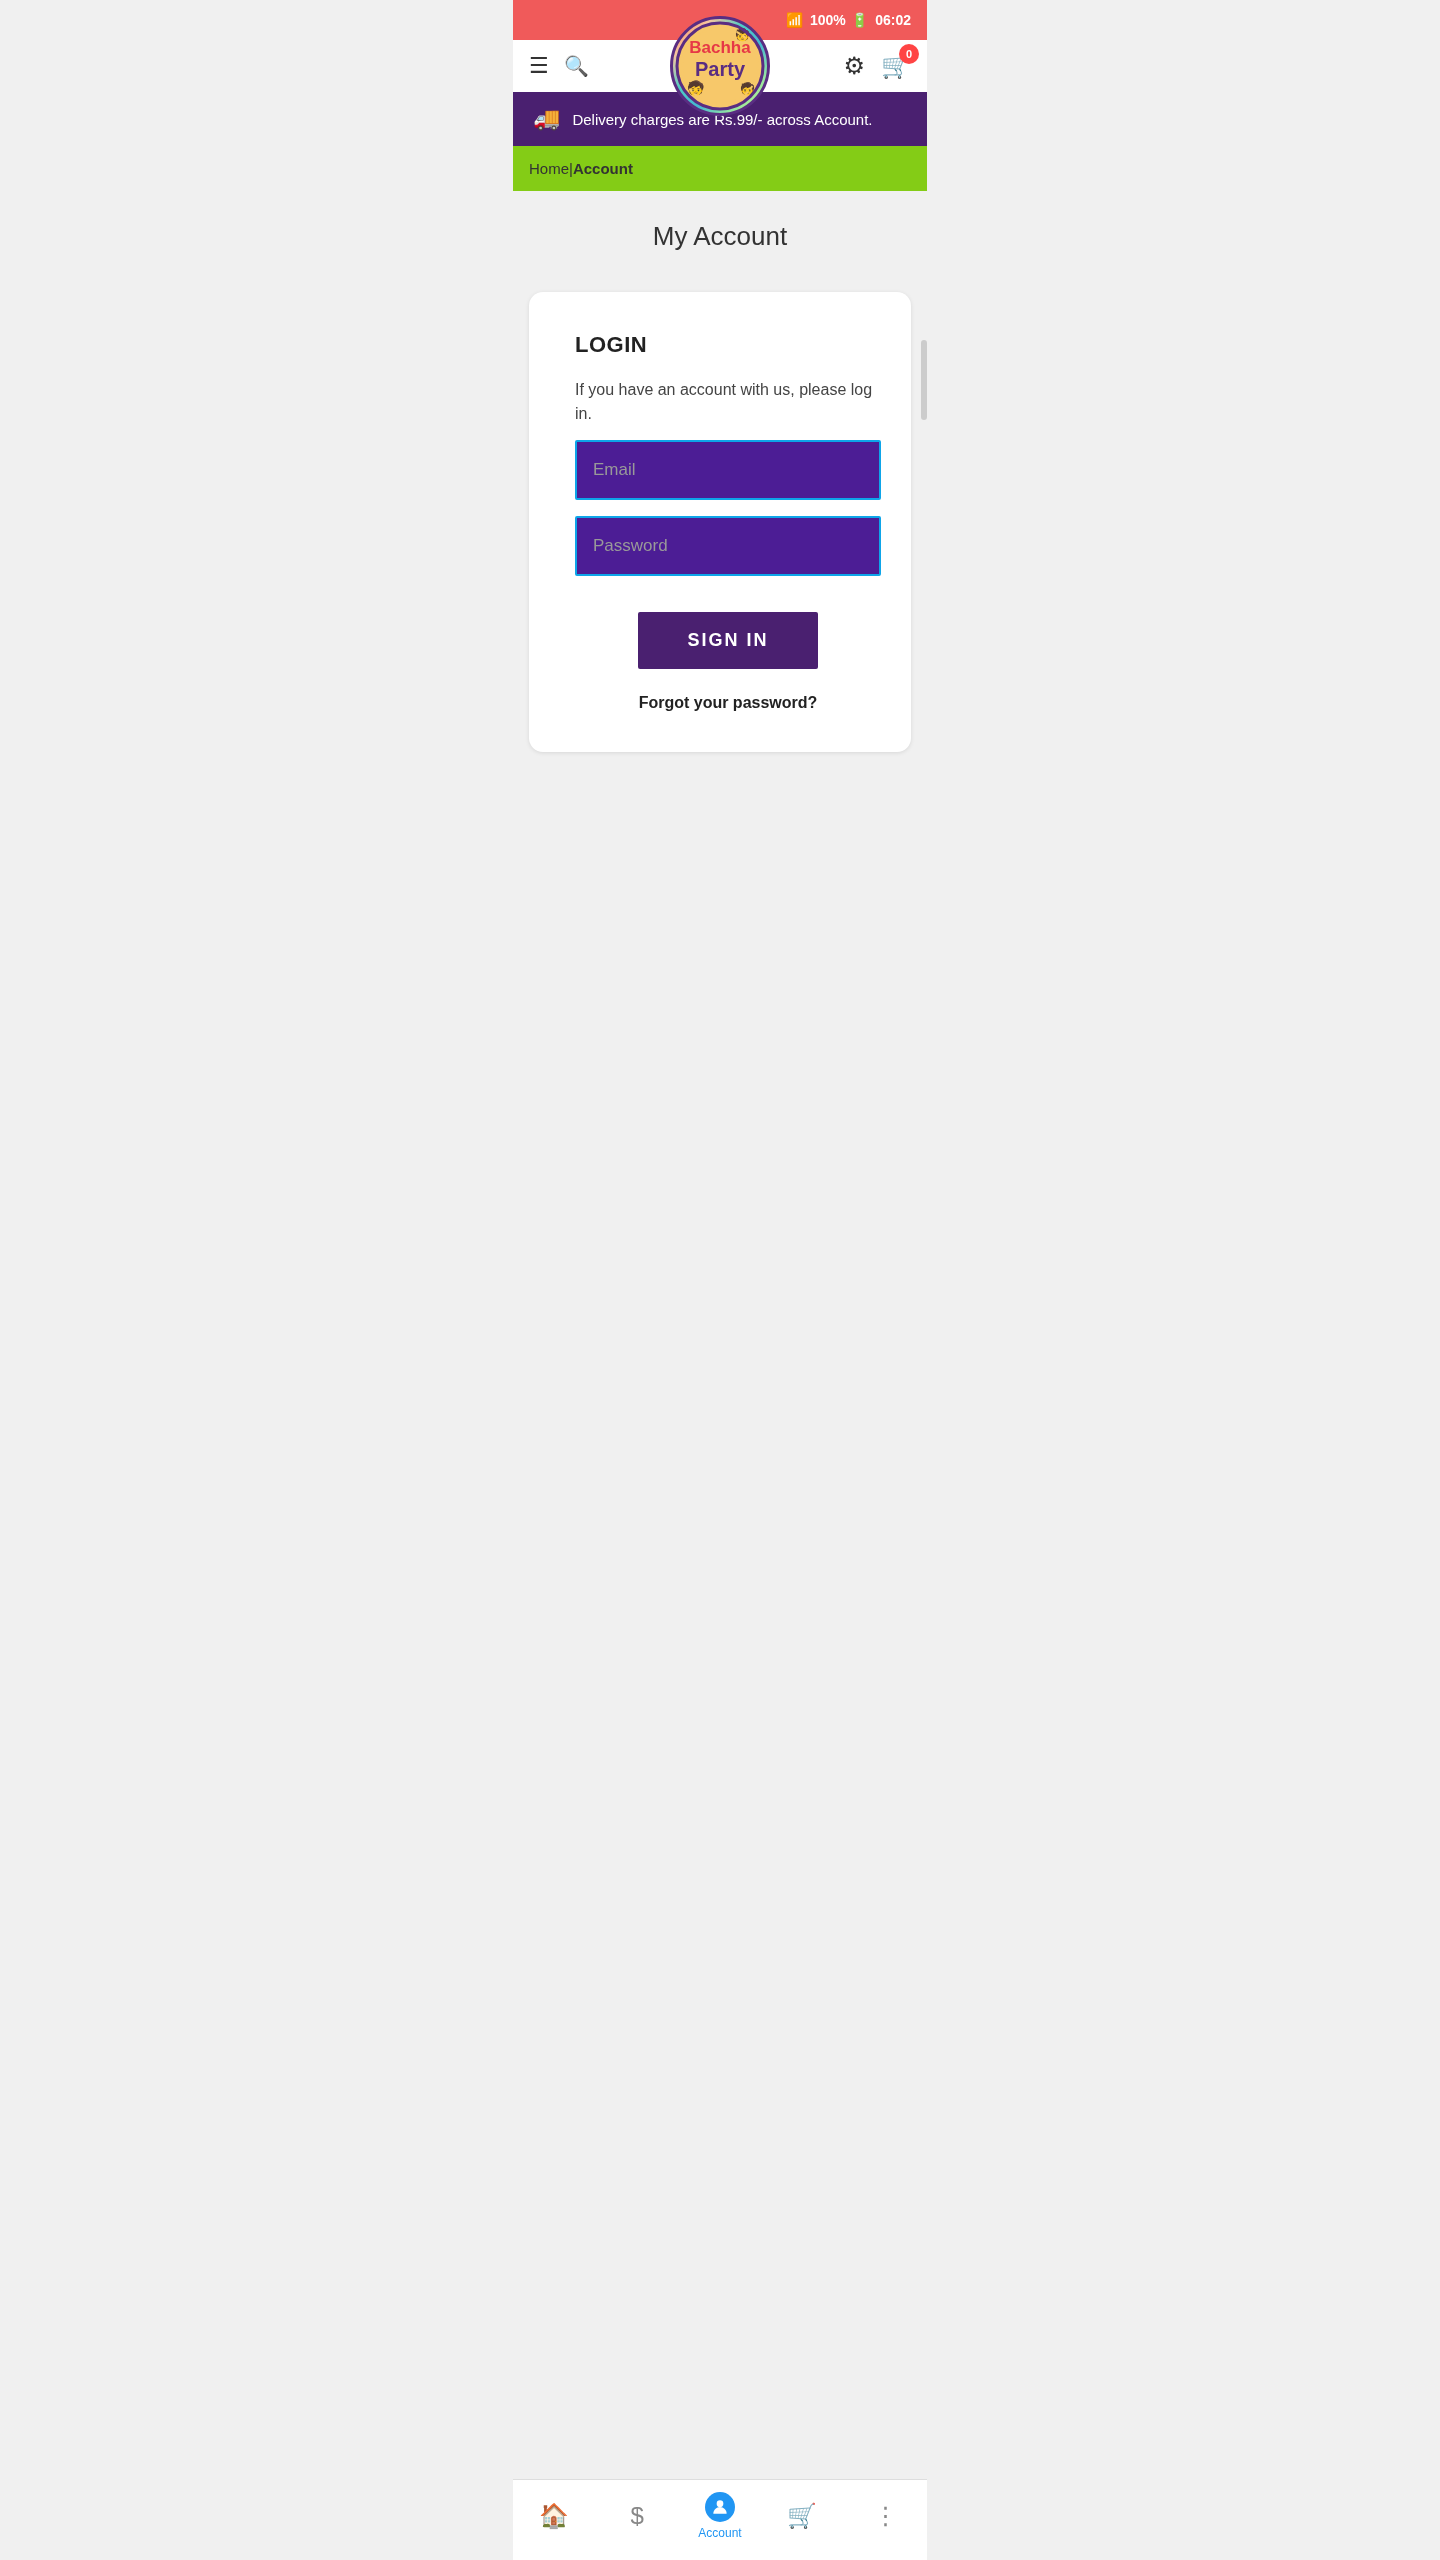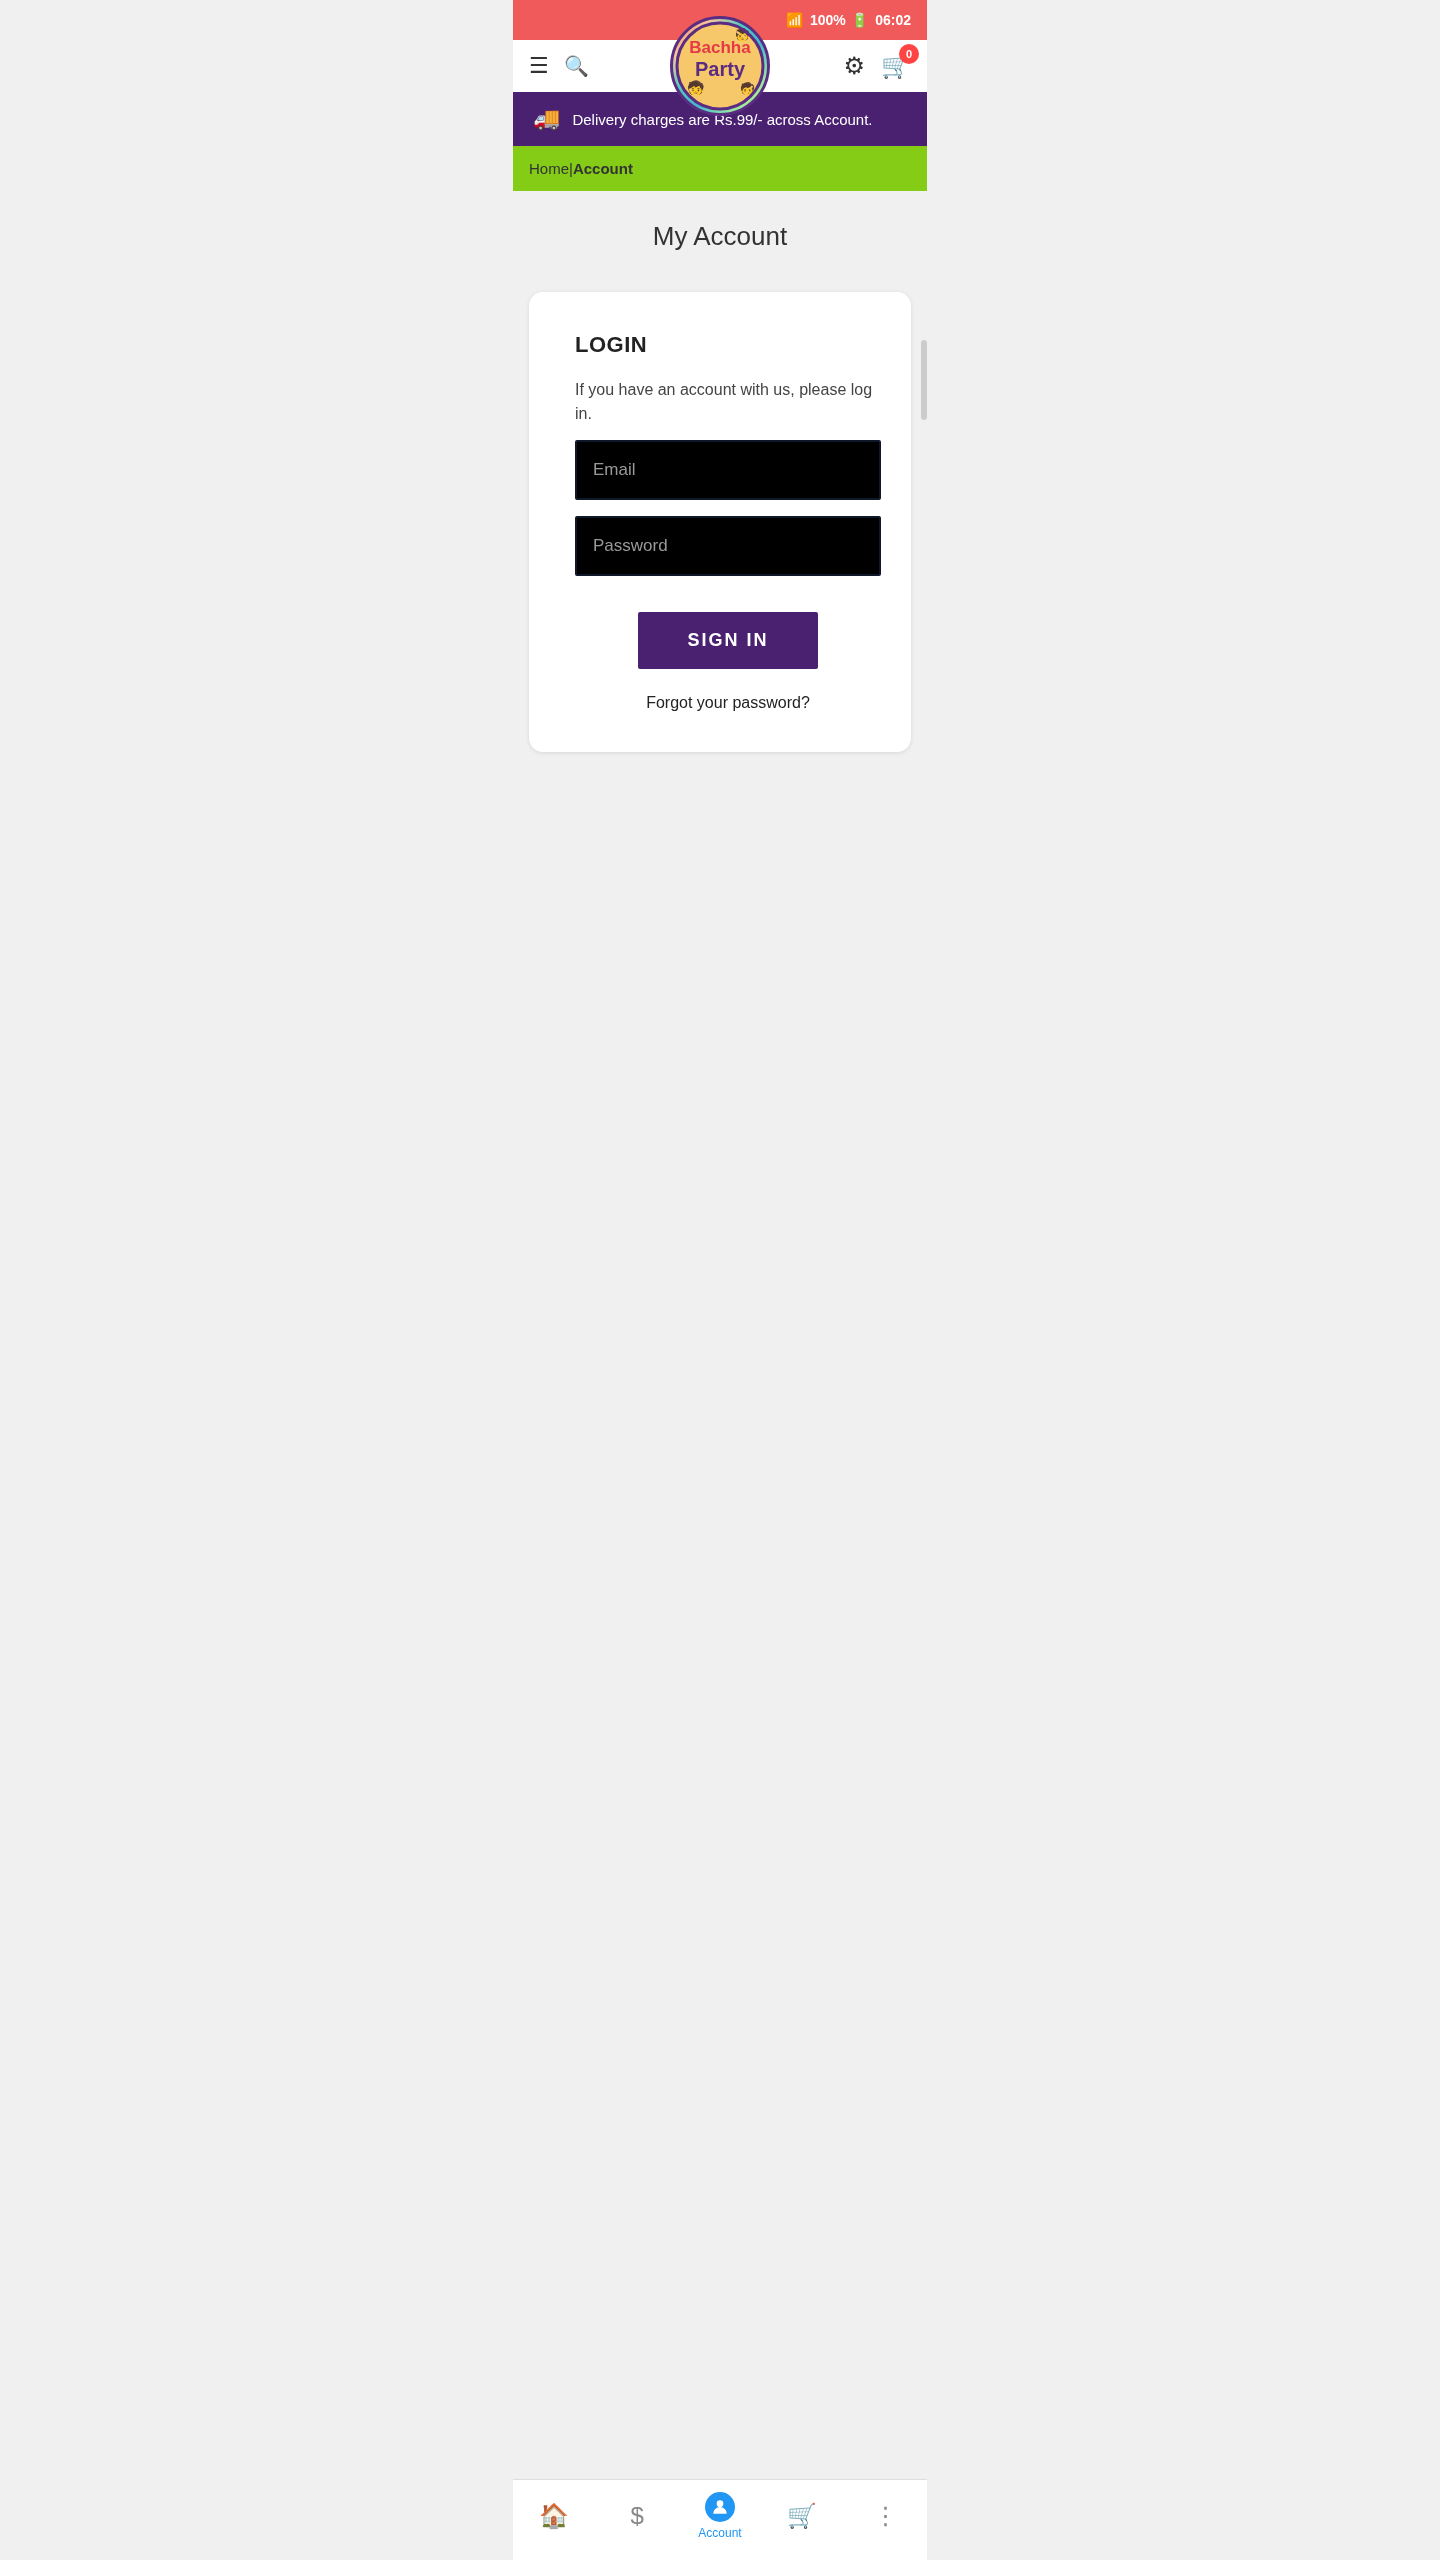--- a/index.html
+++ b/index.html
@@ -188,22 +188,22 @@
     .login-description {
       font-size: 16px;
       color: #444;
       margin-bottom: 14px;
       line-height: 1.5;
     }
 
     .form-input {
       width: 100%;
       padding: 18px 16px;
-      border: 2px solid #0f172a;
-      background: #000000;
+      border: 2px solid #0ea5e9;
+      background: #4c1d95;
       font-size: 17px;
       color: #888;
       margin-bottom: 16px;
       outline: none;
       border-radius: 2px;
     }
     .form-input::placeholder {
       color: #999;
     }
 
@@ -219,21 +219,21 @@
       font-weight: 900;
       letter-spacing: 2px;
       cursor: pointer;
       border-radius: 2px;
       text-align: center;
     }
 
     .forgot-password {
       text-align: center;
       font-size: 16px;
-      font-weight: 400;
+      font-weight: 700;
       color: #222;
       cursor: pointer;
       margin-top: 25px;
     }
 
     
     .bottom-nav {
       position: fixed;
       bottom: 0;
       width: 414px;

